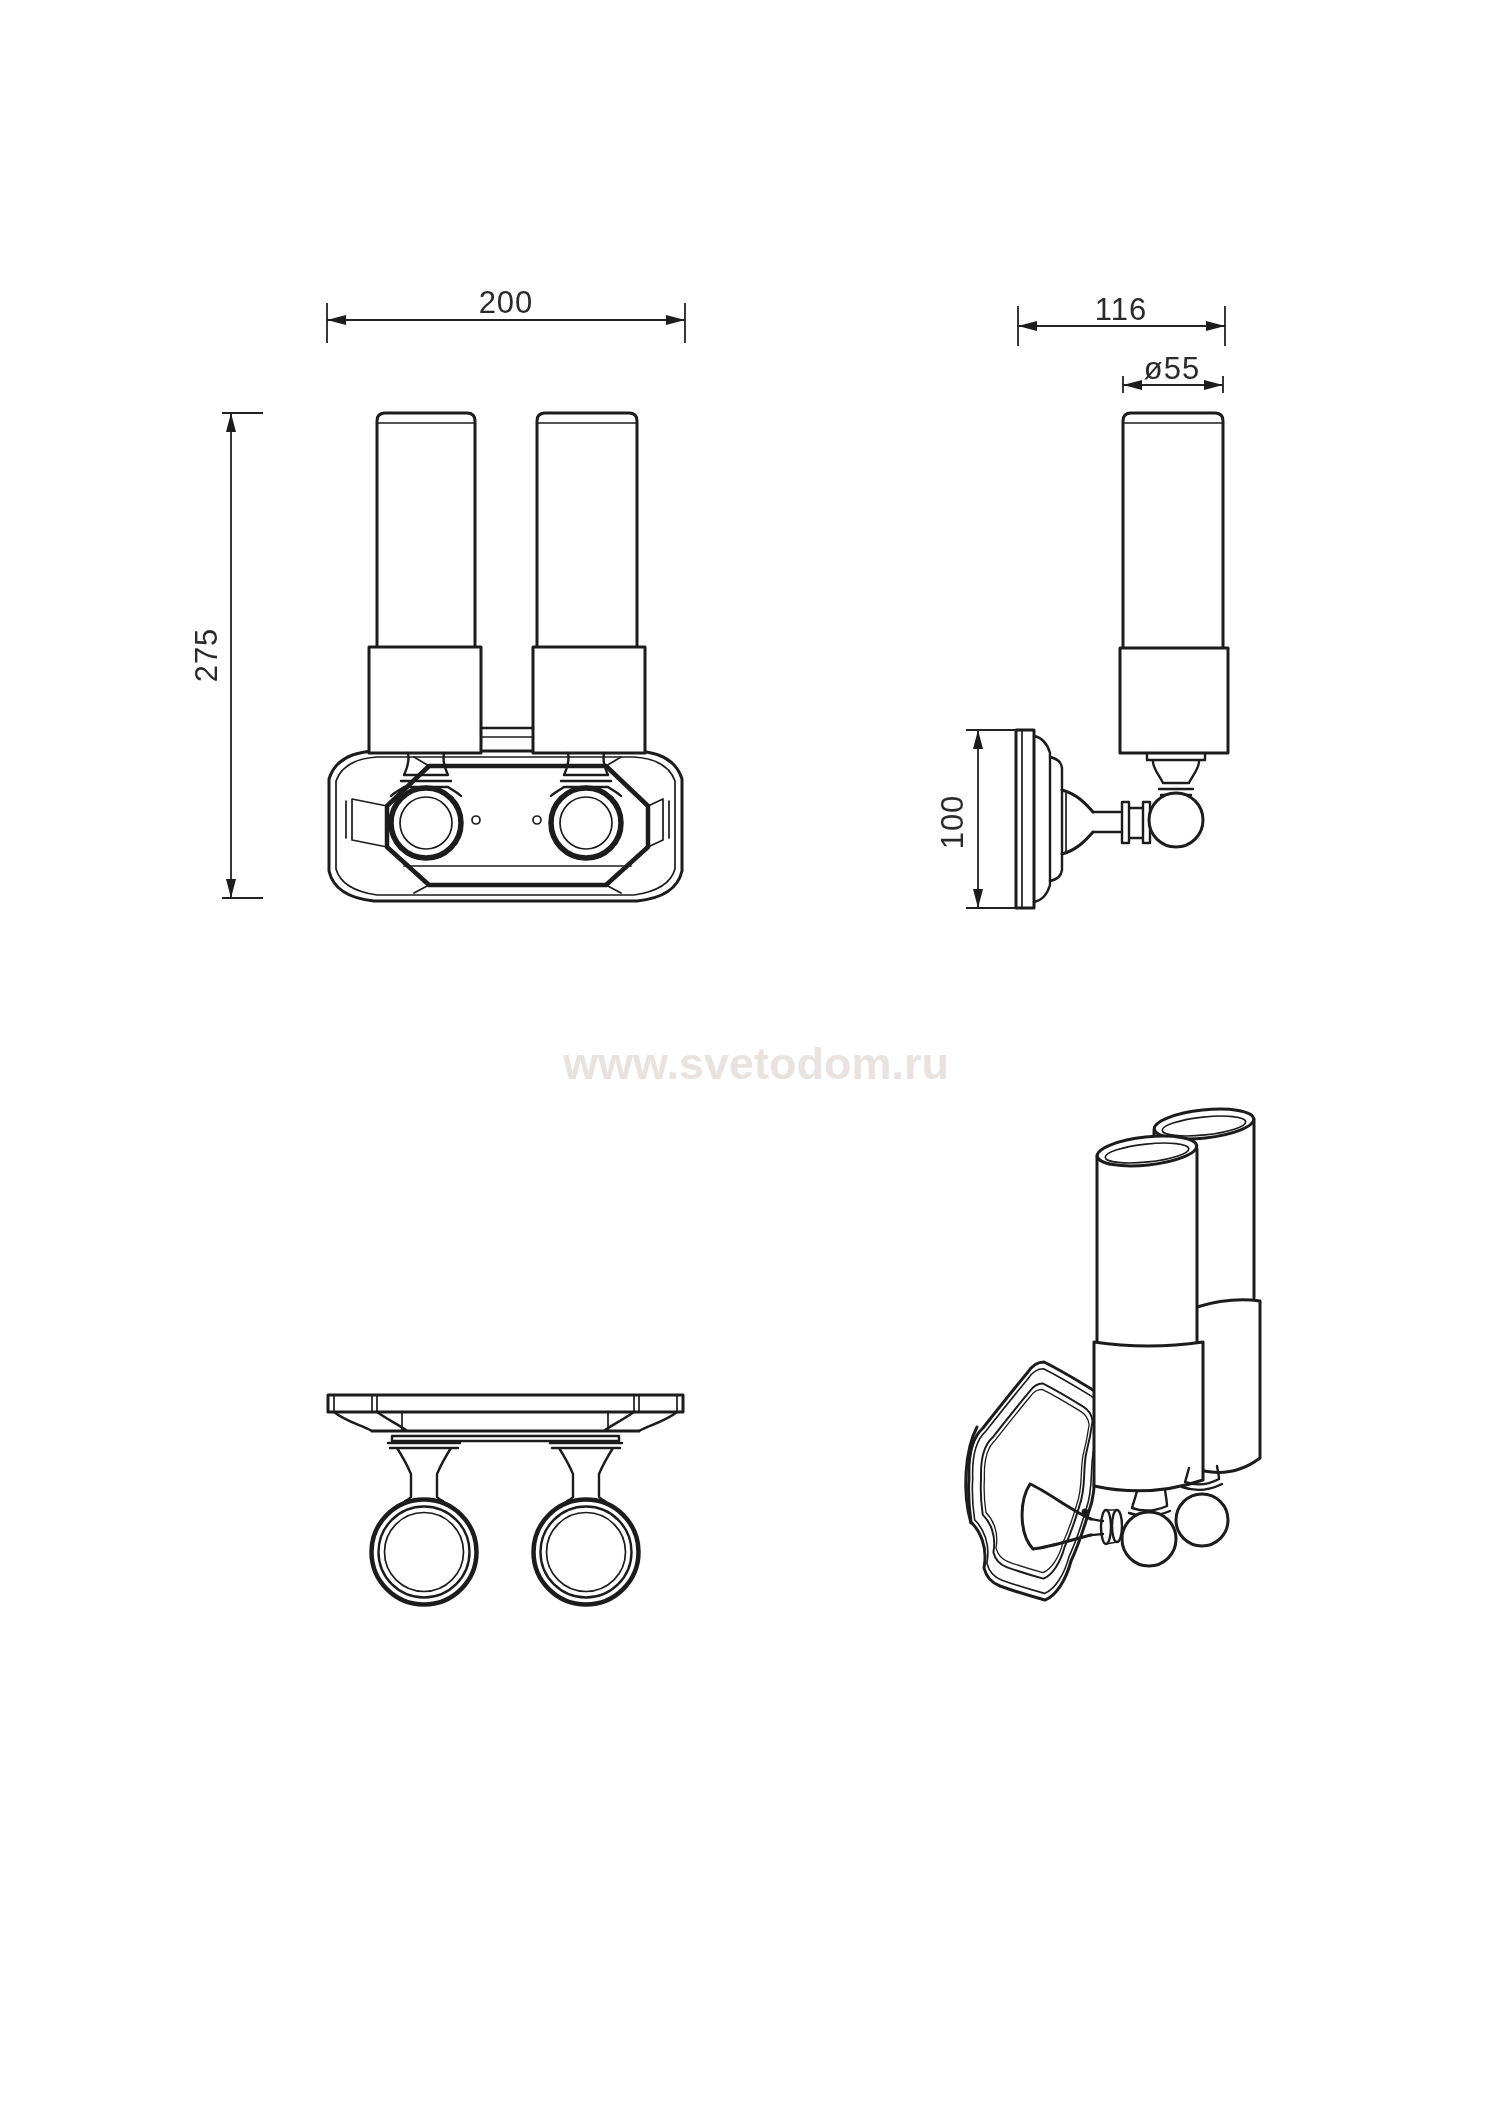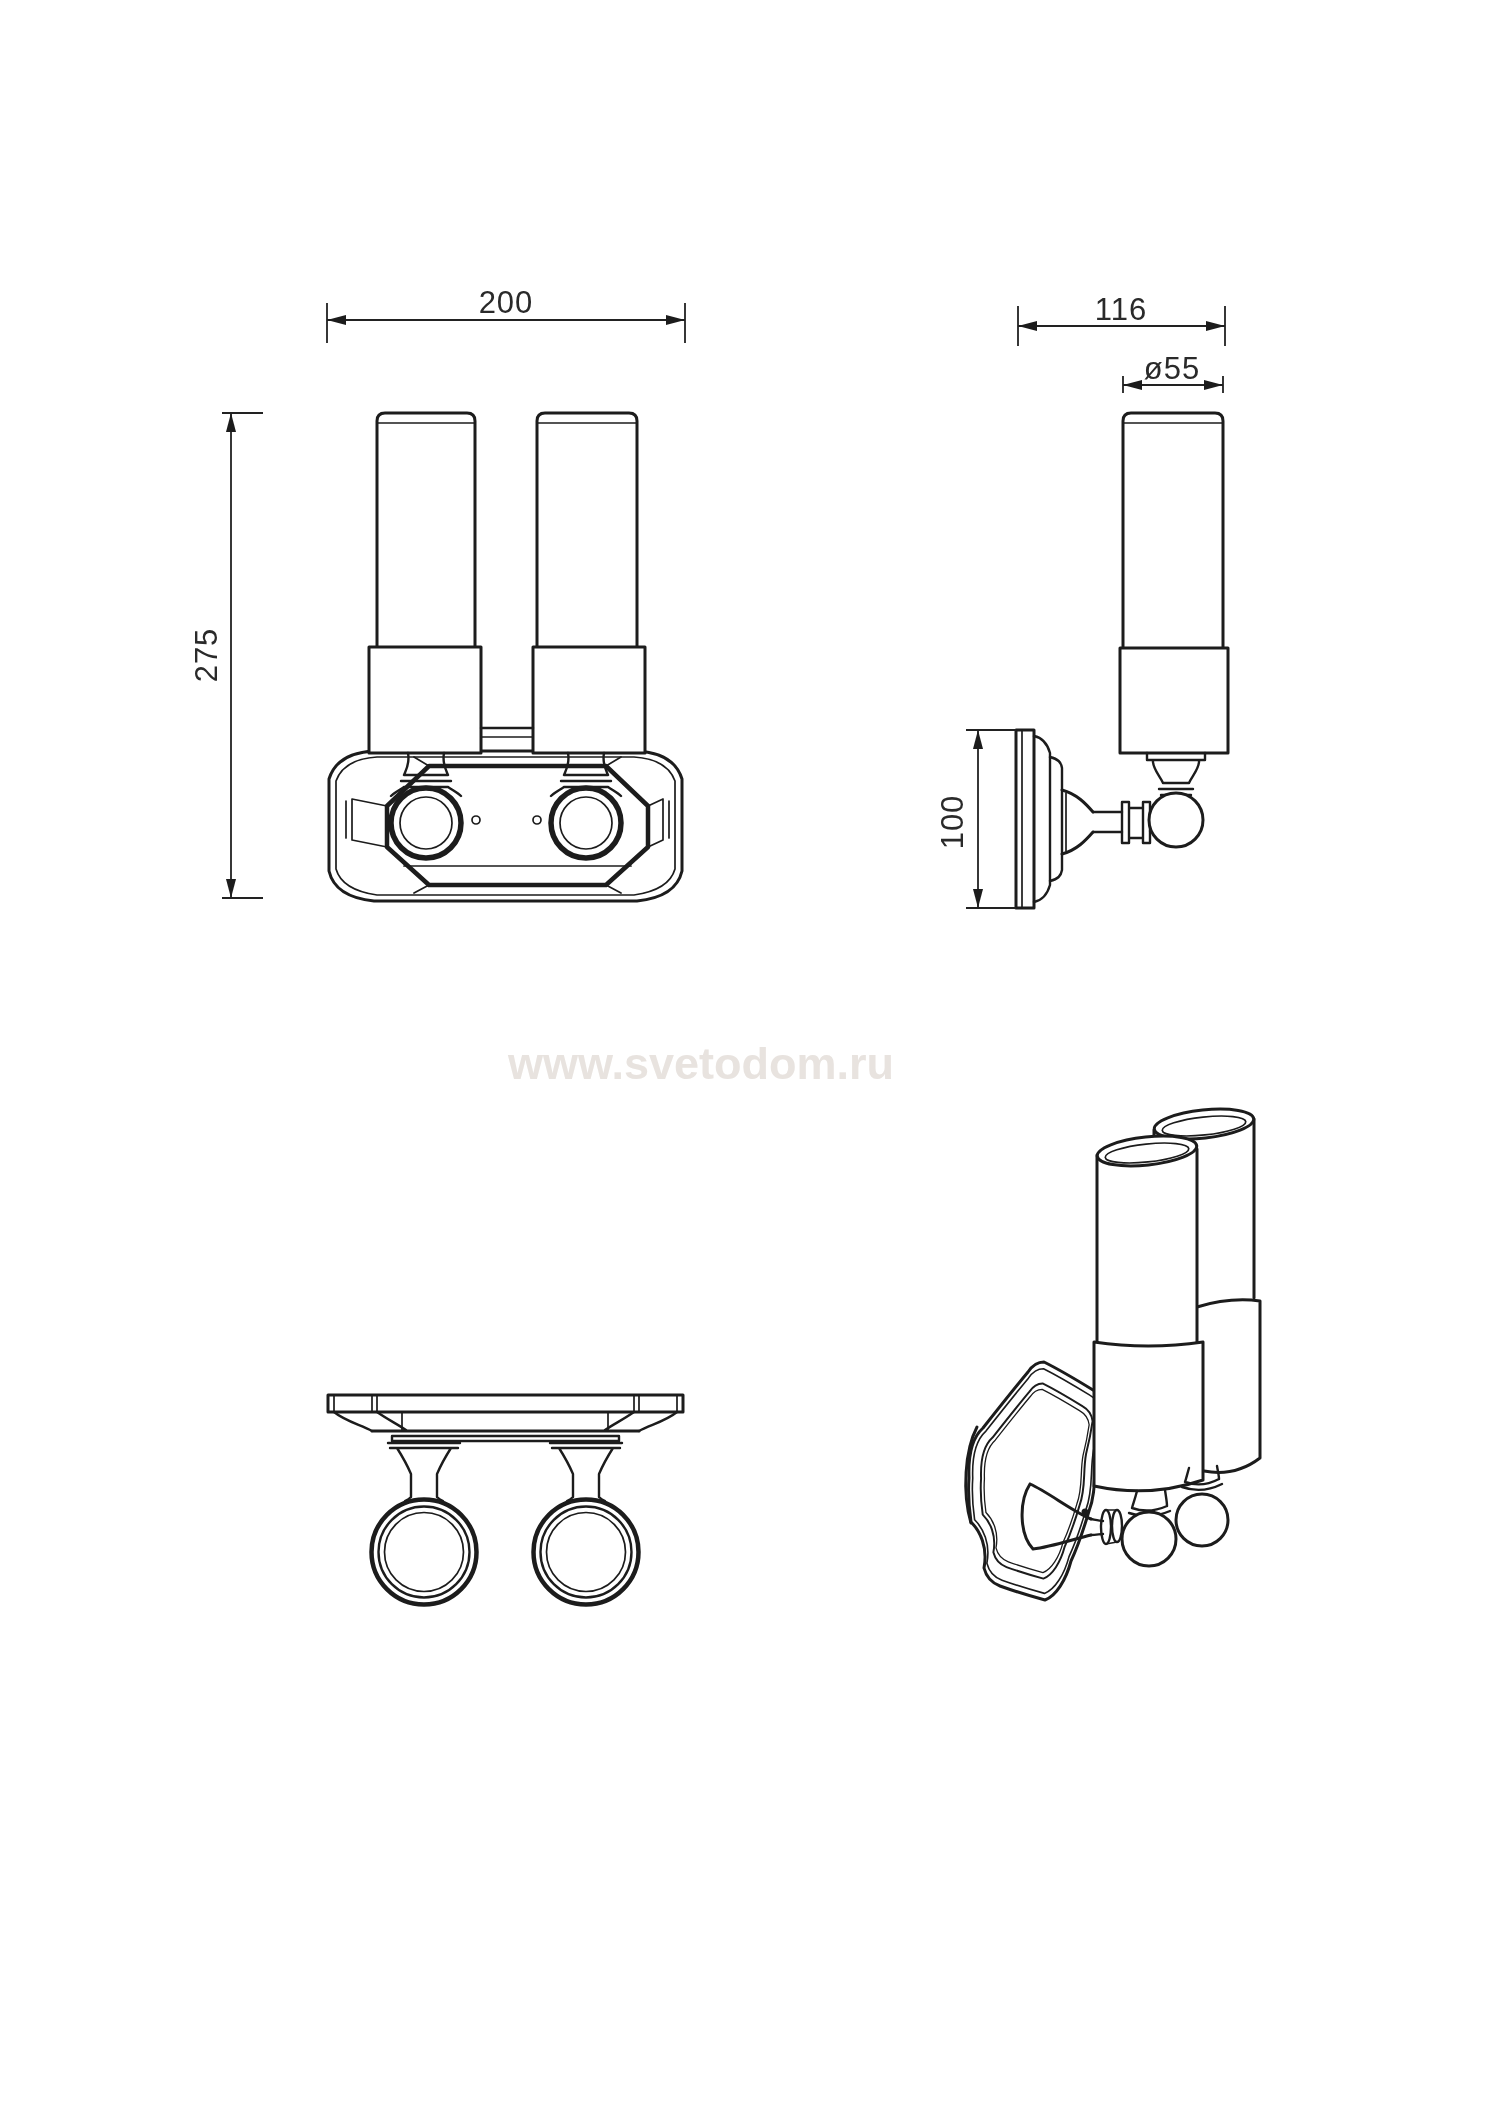--- a/index.html
+++ b/index.html
@@ -11,21 +11,21 @@
   .hf{fill:#ffffff;stroke:#1c1c1c;stroke-width:3;stroke-linejoin:round;}
   .f {fill:#ffffff;stroke:none;}
   .m {fill:none;stroke:#1c1c1c;stroke-width:2.4;stroke-linecap:round;stroke-linejoin:round;}
   .l {fill:none;stroke:#1c1c1c;stroke-width:1.7;stroke-linecap:round;stroke-linejoin:round;}
   .b4{fill:none;stroke:#1c1c1c;stroke-width:4.5;stroke-linejoin:round;}
   .r5{fill:none;stroke:#1c1c1c;stroke-width:5.5;}
   .r4{fill:none;stroke:#1c1c1c;stroke-width:4.5;}
   .d {fill:none;stroke:#222;stroke-width:1.8;stroke-linecap:butt;}
   .af{fill:#1c1c1c;stroke:none;}
   text.dim{font-family:"Liberation Sans",sans-serif;font-size:31px;fill:#2a2a2a;letter-spacing:1px;}
-  .watermark{position:absolute;top:1038px;left:701px;transform:translateX(-50%);
+  .watermark{position:absolute;top:1038px;left:756px;transform:translateX(-50%);
      font-family:"Liberation Sans",sans-serif;font-weight:bold;font-size:45px;
      letter-spacing:0px;white-space:nowrap;user-select:none;}
 </style>
 </head>
 <body>
 
 <div class="canvas">
 
   <div class="watermark" style="color: rgb(232, 227, 223);">www.svetodom.ru</div>
 

